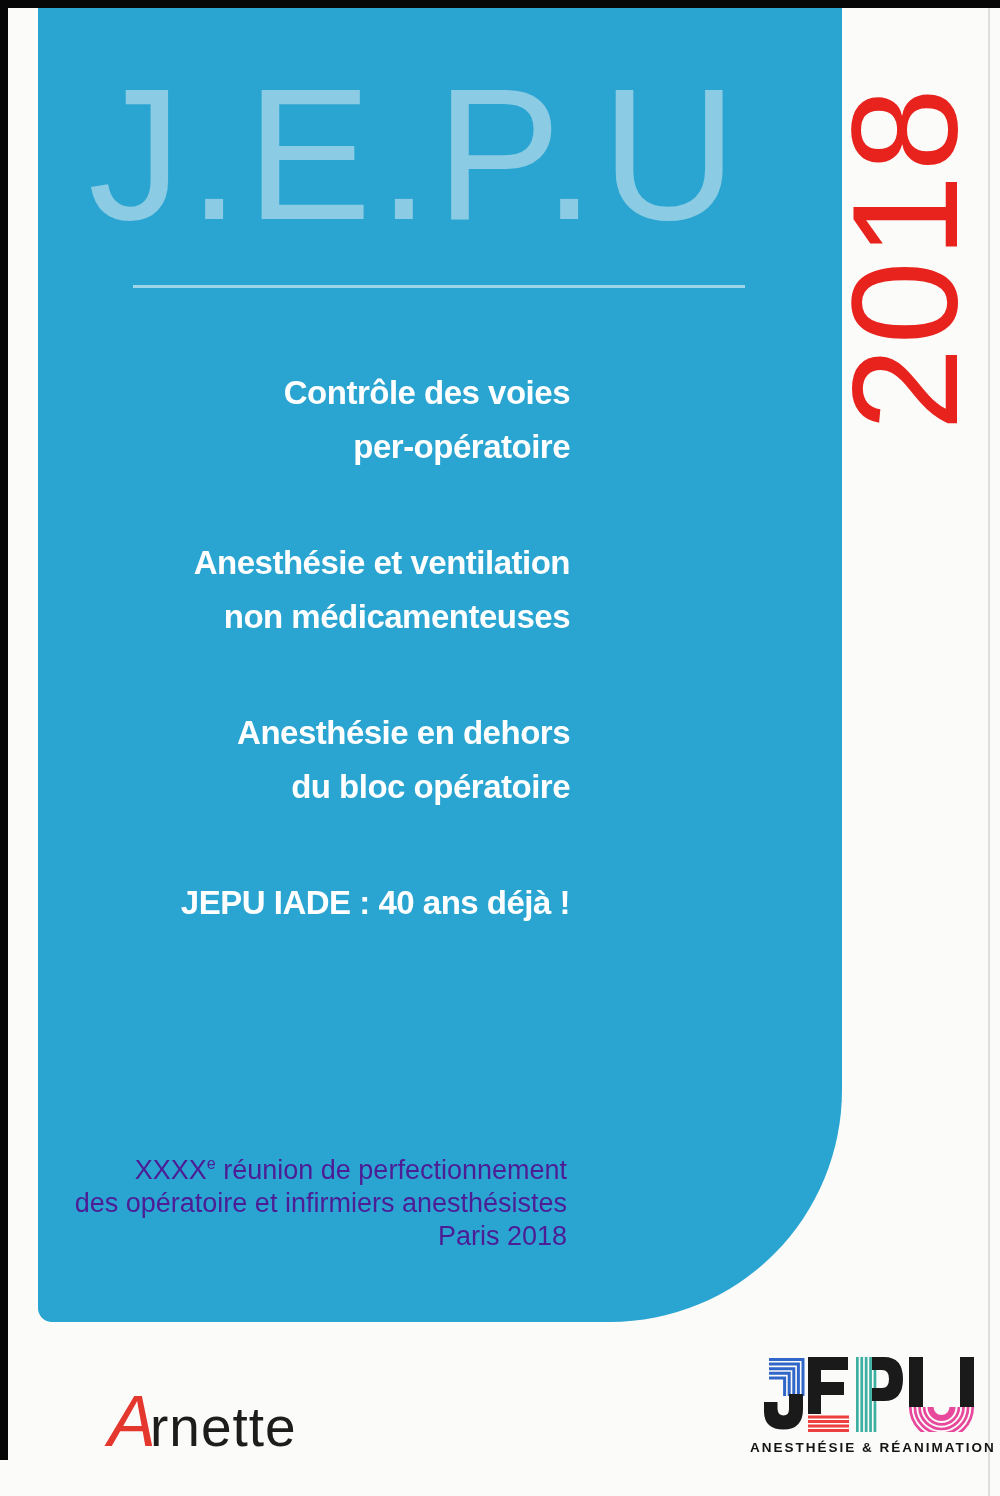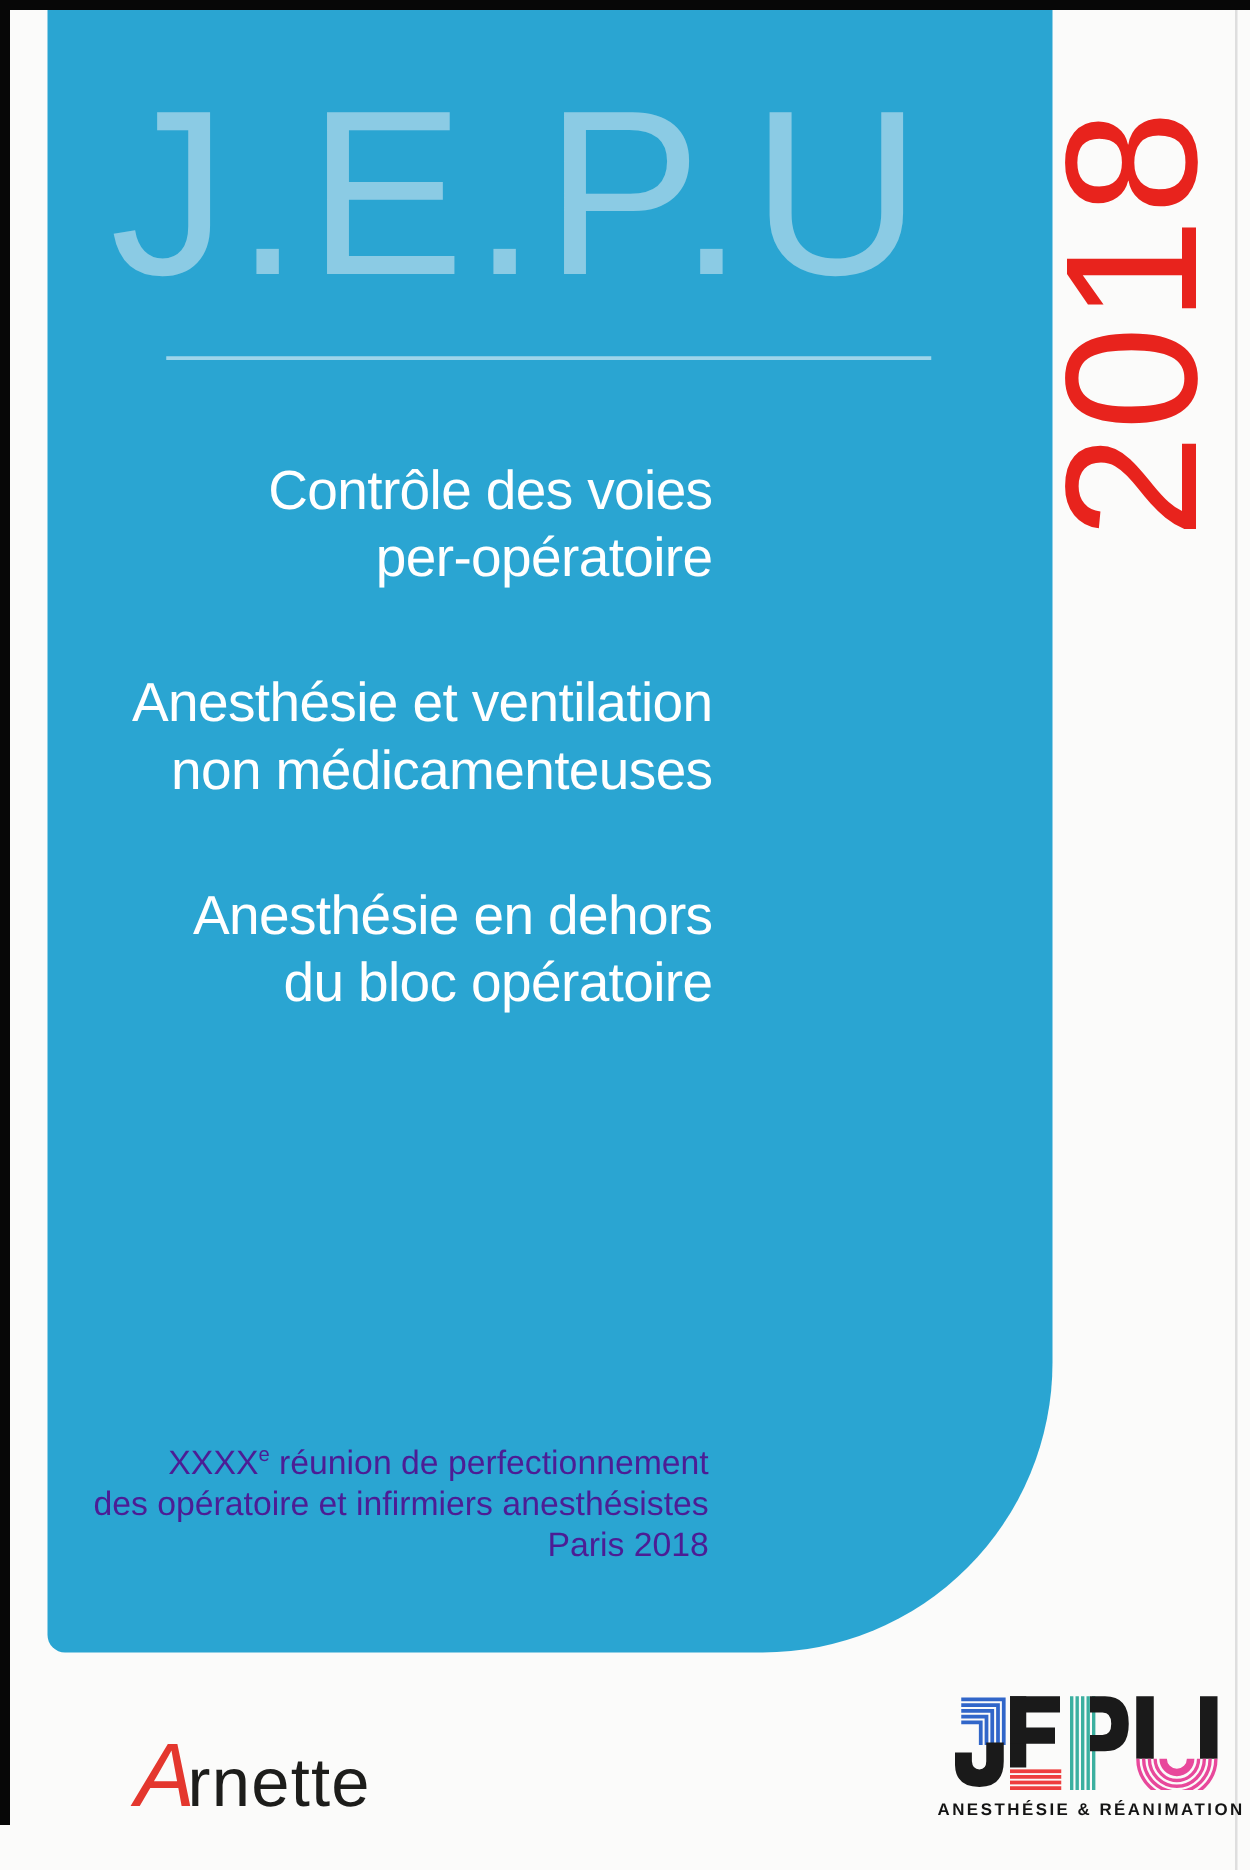--- a/index.html
+++ b/index.html
@@ -26,21 +26,21 @@
     font-size:188px;line-height:1;letter-spacing:6px;
     color:#8bcbe4;font-weight:400;white-space:nowrap;
   }
   .masthead-rule{
     position:absolute;left:95px;top:277px;width:612px;height:3px;
     background:#9ed5ea;
   }
 
   .titles{
     position:absolute;top:358px;right:272px;text-align:right;
-    color:#ffffff;font-weight:400;font-size:44px;line-height:54px;
+    color:#ffffff;font-weight:700;font-size:33px;line-height:54px;
     letter-spacing:-0.5px;
   }
   .title-block{margin:0 0 62px 0;}
   .title-block:last-child{margin-bottom:0;}
 
   .meeting{
     position:absolute;top:1146px;right:275px;text-align:right;
     color:#4c1d95;font-size:27px;line-height:33px;font-weight:400;
   }
   .meeting sup{font-size:60%;line-height:0;}
@@ -87,20 +87,23 @@
       <div>Contrôle des voies</div>
       <div>per-opératoire</div>
     </div>
     <div class="title-block">
       <div>Anesthésie et ventilation</div>
       <div>non médicamenteuses</div>
     </div>
     <div class="title-block">
       <div>Anesthésie en dehors</div>
       <div>du bloc opératoire</div>
+    </div>
+    <div class="title-block">
+      <div>JEPU IADE : 40 ans déjà !</div>
     </div>
   </div>
 
   <div class="meeting">
     <div><span>XXXX</span><sup>e</sup><span> réunion de perfectionnement</span></div>
     <div>des opératoire et infirmiers anesthésistes</div>
     <div>Paris 2018</div>
   </div>
 </div>
 

